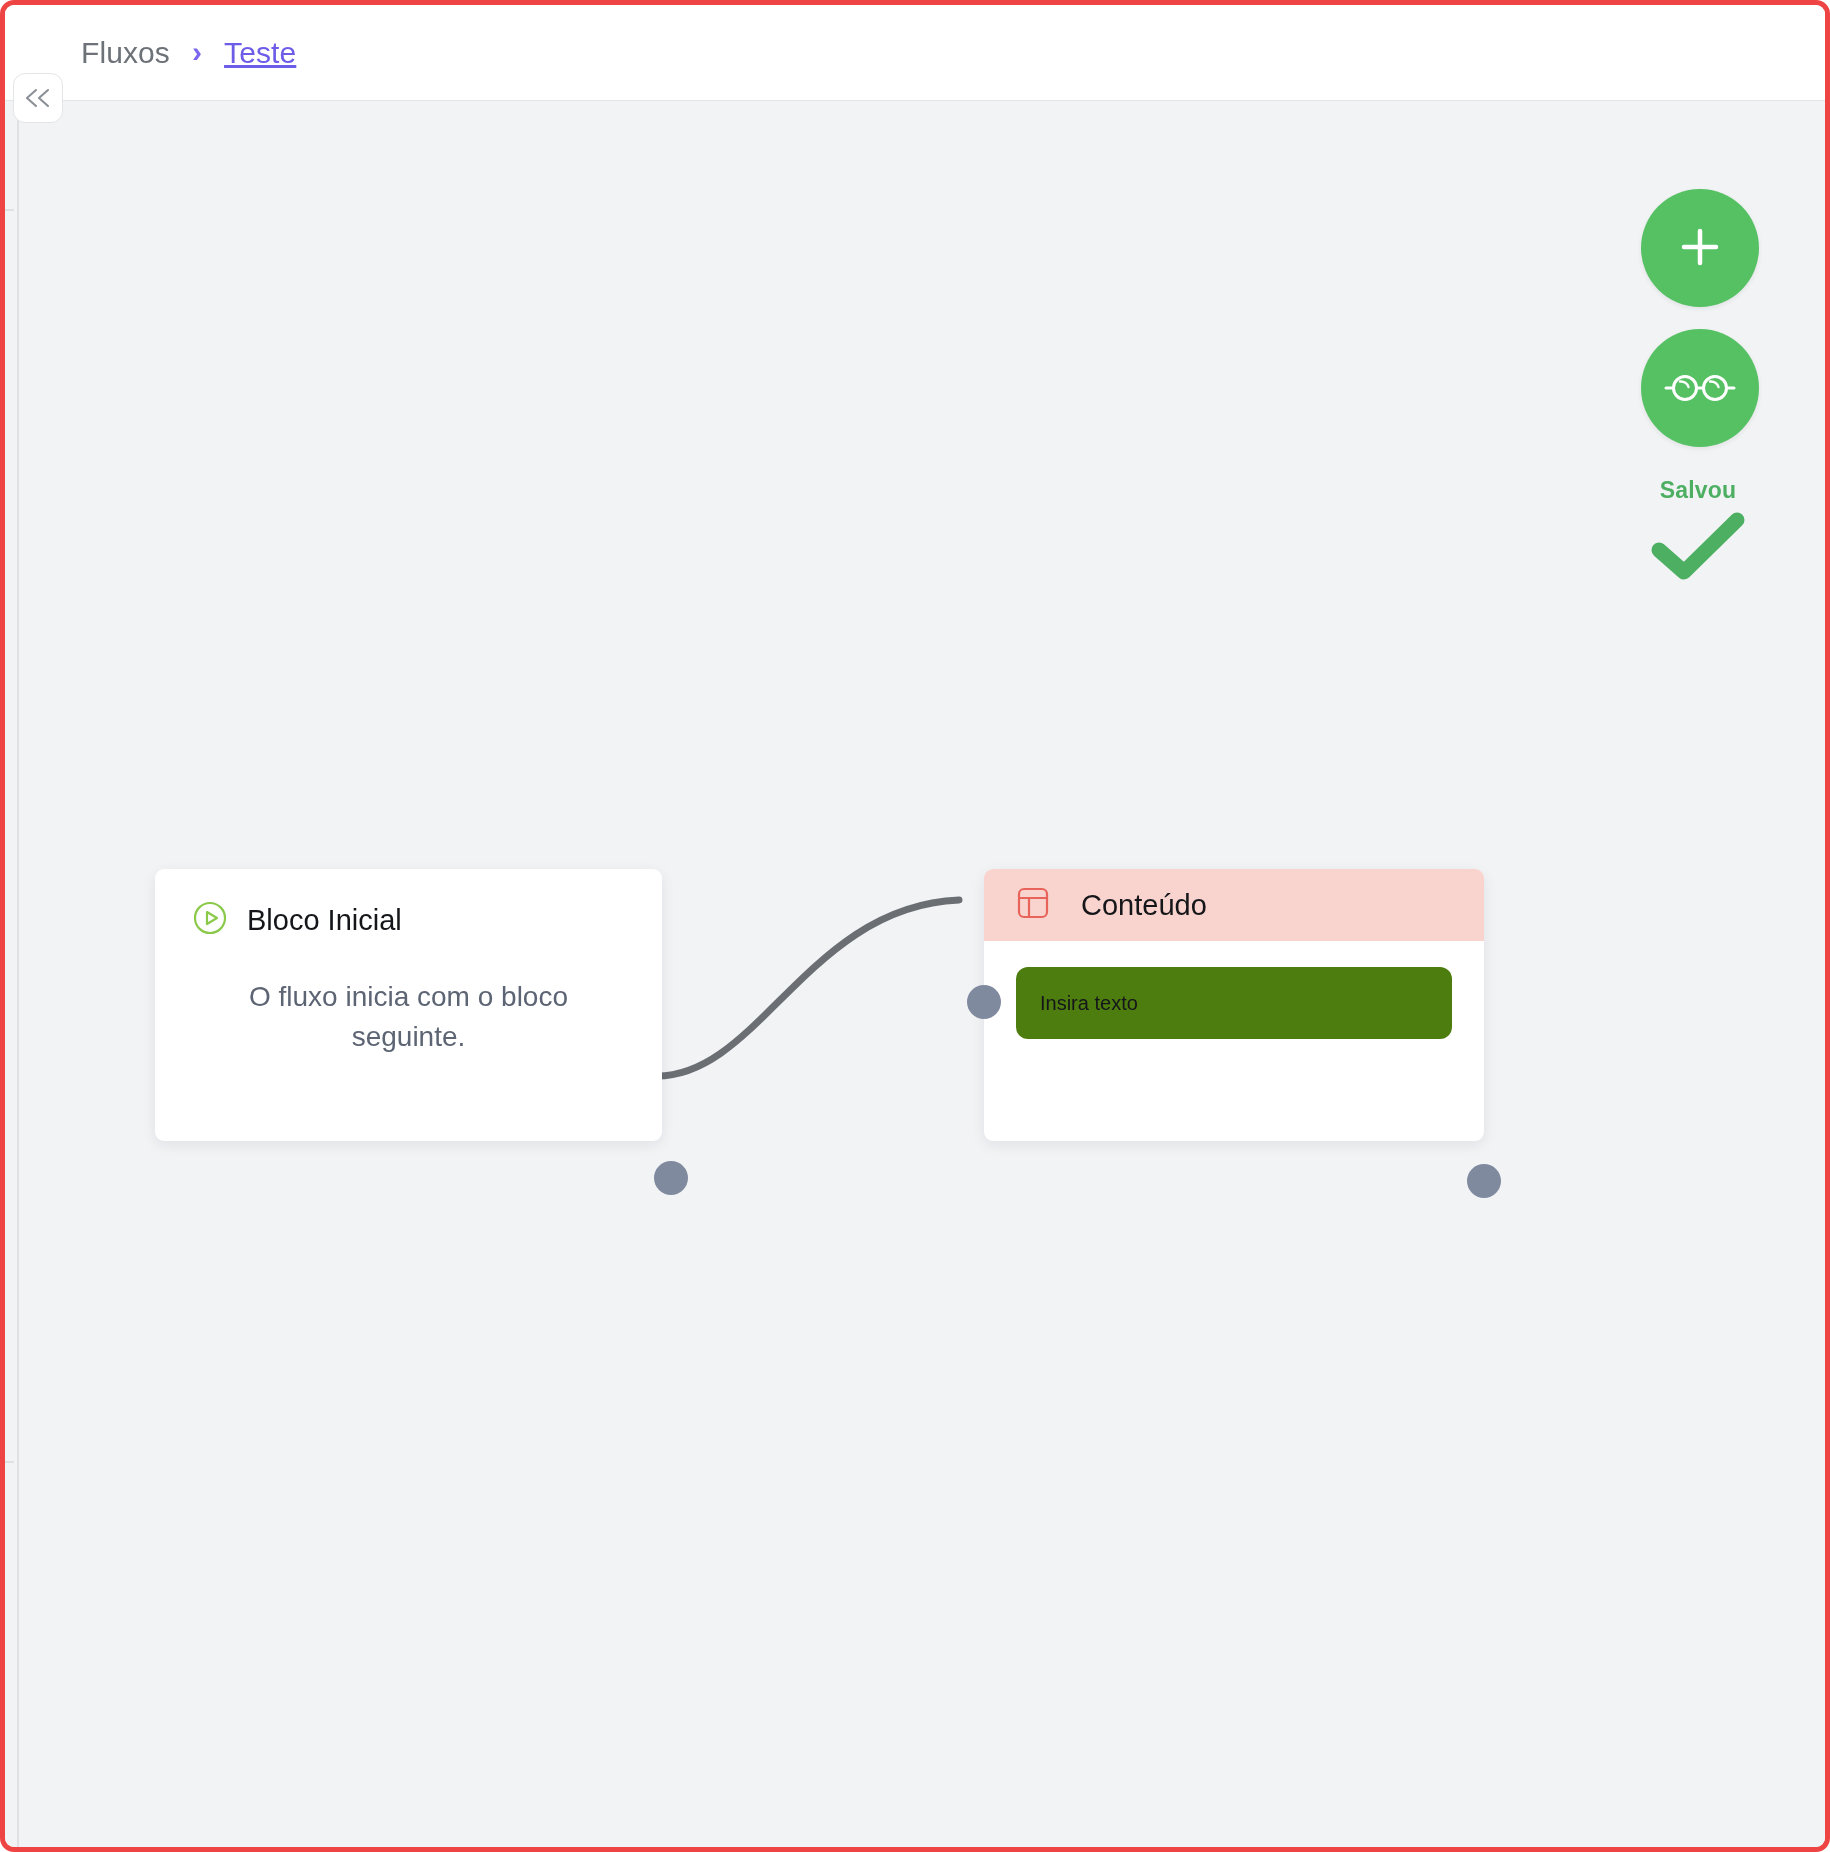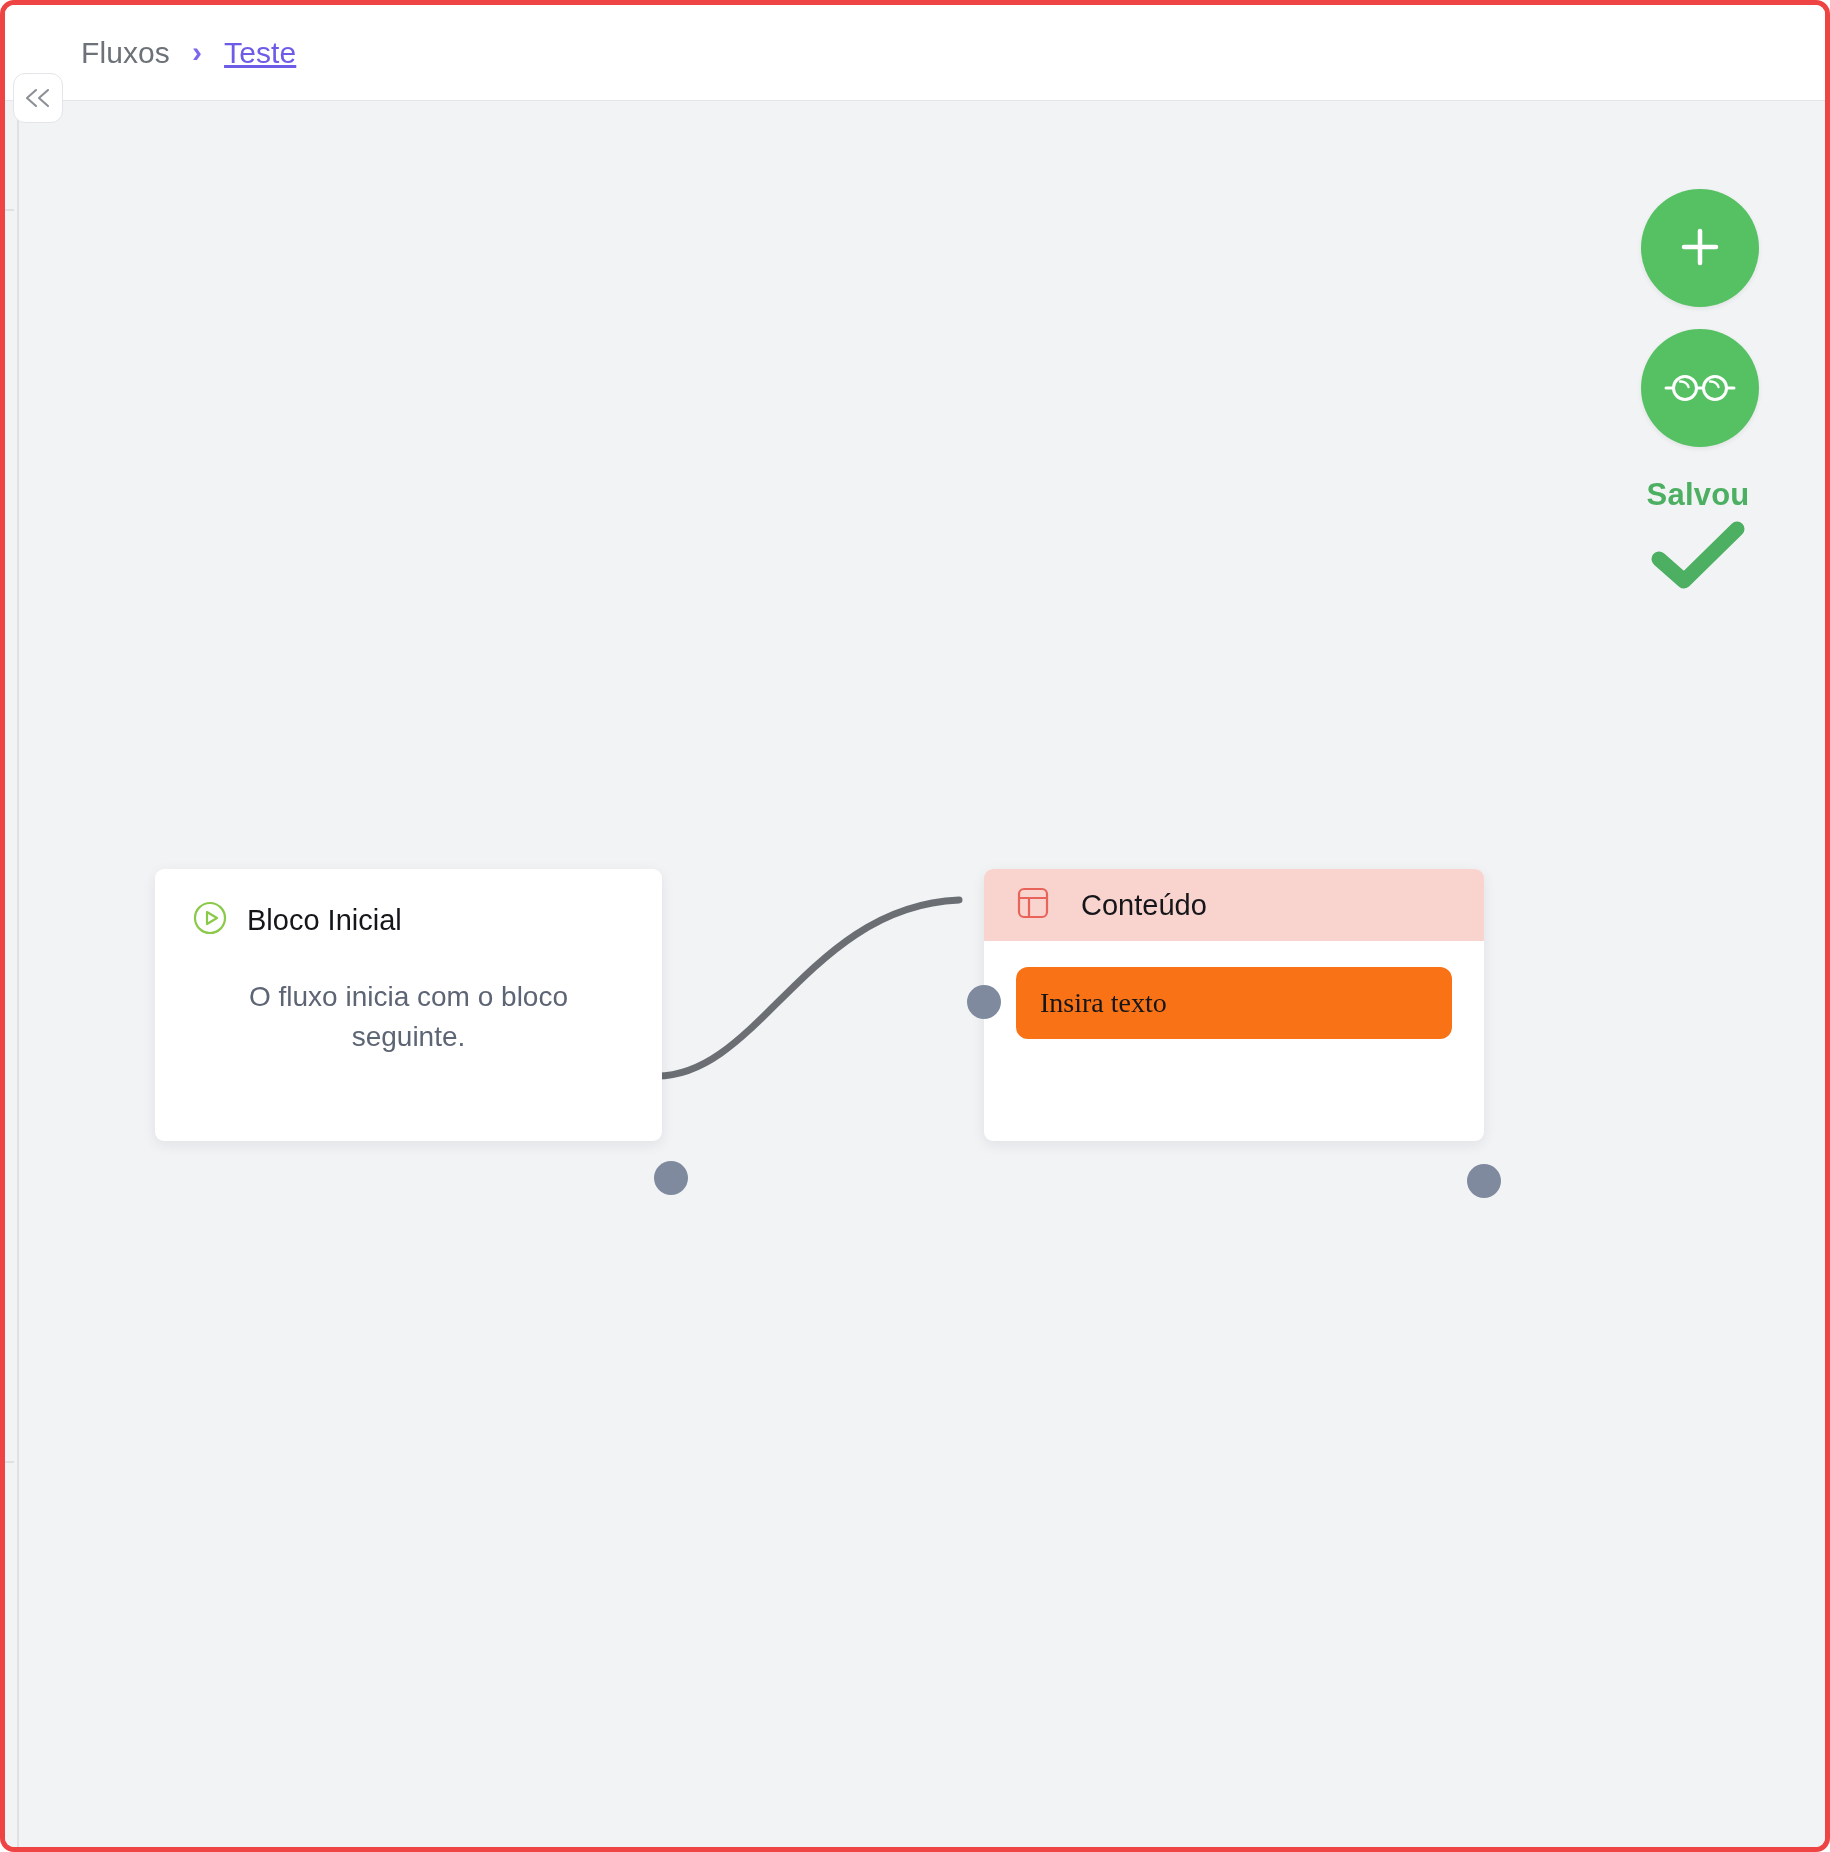--- a/index.html
+++ b/index.html
@@ -124,21 +124,21 @@
   
   #save-status {
     position: absolute;
     right: 64px;
     top: 376px;
     width: 126px;
     text-align: center;
     z-index: 30;
   }
   #save-status-label {
-    font-size: 31px;
+    font-size: 23px;
     font-weight: bold;
     color: #4caf62;
     letter-spacing: 0.2px;
     display: block;
     margin-bottom: 6px;
   }
   #save-status-check { display: block; margin: 0 auto; }
 
   
   .node {
@@ -190,26 +190,26 @@
     padding: 0 32px;
   }
   #node-content-title {
     font-size: 29px;
     color: #15161a;
   }
   #node-content-body { padding: 26px 32px 0 32px; }
   #content-text-field {
     width: 100%;
     height: 72px;
-    background: #f97316;
+    background: #4d7c0f;
     border: none;
     border-radius: 12px;
     padding: 0 24px;
-    font-family: Liberation Serif, serif;
-    font-size: 28px;
+    font-family: Liberation Sans, sans-serif;
+    font-size: 20px;
     color: #15161a;
     outline: none;
   }
 
   
   .port {
     position: absolute;
     width: 34px;
     height: 34px;
     border-radius: 50%;

